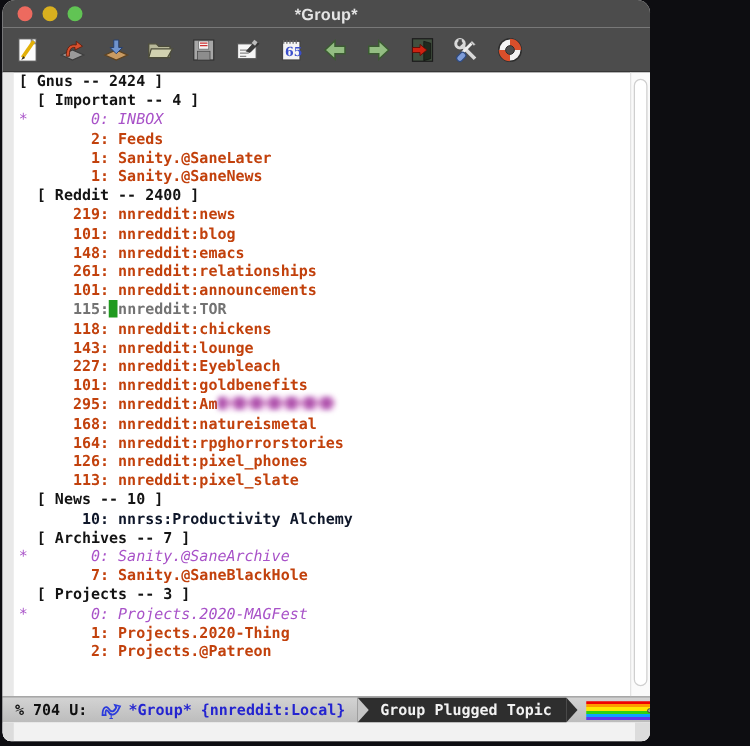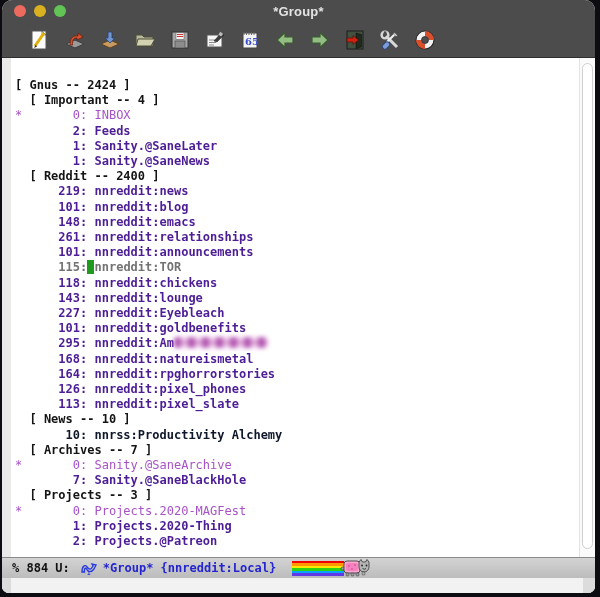--- a/index.html
+++ b/index.html
@@ -1,49 +1,49 @@
 <!DOCTYPE html>
 <html><head>
 <meta charset="utf-8">
 <style>
   * { margin:0; padding:0; box-sizing:border-box; }
   html,body { width:600px; height:597px; overflow:hidden; }
   body { background:#0d0d11; position:relative; font-family:"Liberation Sans", sans-serif; }
 
-  .window { position:absolute; left:2px; top:0; width:593px; height:593px;
+  .window { position:absolute; left:2px; top:0; width:518px; height:593px;
             border-radius:10px 10px 7px 7px; overflow:hidden; background:#fff;
             display:flex; flex-direction:column; }
 
   
   .titlebar { height:22px; background:#4c4c4c; flex:0 0 22px; position:relative;
               display:flex; align-items:center; justify-content:center; }
   .title { color:#e4e4e4; font-size:13px; font-weight:bold; letter-spacing:.2px; }
   .lights { position:absolute; left:12px; top:5px; display:flex; gap:8px; }
   .light { width:12px; height:12px; border-radius:50%; }
   .light.red    { background:#ed6a5f; }
   .light.yellow { background:#d9b01f; }
   .light.green  { background:#61c454; }
 
   
   .toolbar { height:36px; flex:0 0 36px; background:#4c4c4c; border-bottom:1px solid #2f2f2f;
-             display:flex; align-items:center; padding-left:25px; gap:9px; }
+             display:flex; align-items:center; padding-left:8px; gap:9px; }
   .tbtn { width:26px; height:26px; display:flex; align-items:center; justify-content:center;
           background:transparent; border:none; padding:0; cursor:pointer; }
   .tbtn svg { display:block; }
 
   
   .buffer { flex:1 1 auto; display:flex; background:#fff; overflow:hidden; }
   .fringe { flex:0 0 9px; background:#e9e9e9; }
-  .text-area { flex:1 1 auto; padding:20px 0 0 4px;
+  .text-area { flex:1 1 auto; padding:0 0 0 4px;
                font-family:"DejaVu Sans Mono","Liberation Mono",monospace;
                font-size:12px; font-weight:bold; line-height:15.2px; white-space:pre; }
   .line { white-space:pre; }
   .line.topic { color:#141414; }
-  .line.group { color:#4c1d95; }
-  .line.low   { color:#a852c8; font-weight:normal; }
+  .line.group { color:#c2410c; }
+  .line.low   { color:#a852c8; font-weight:normal;font-style:italic; }
   .line.black-group { color:#0f172a; }
   .line.cursor-line { color:#737373; }
   .cursor { background:#1f9a1f; color:#1f9a1f; }
   .smudge { display:inline-block; width:94px; height:11px; vertical-align:-1px; border-radius:3px;
             background:
               linear-gradient(transparent 42%, rgba(150,40,140,.85) 42% 58%, transparent 58%),
               repeating-linear-gradient(90deg, rgba(168,62,168,.8) 0 7px, rgba(226,160,218,.6) 7px 14px);
             filter:blur(2px); }
 
   
@@ -189,28 +189,31 @@
 
   <div class="buffer">
     <div class="fringe"></div>
     <div class="text-area"><div class="line topic">[ Gnus -- 2424 ]</div><div class="line topic">  [ Important -- 4 ]</div><div class="line low">*       0: INBOX</div><div class="line group">        2: Feeds</div><div class="line group">        1: Sanity.@SaneLater</div><div class="line group">        1: Sanity.@SaneNews</div><div class="line topic">  [ Reddit -- 2400 ]</div><div class="line group">      219: nnreddit:news</div><div class="line group">      101: nnreddit:blog</div><div class="line group">      148: nnreddit:emacs</div><div class="line group">      261: nnreddit:relationships</div><div class="line group">      101: nnreddit:announcements</div><div class="line cursor-line">      115:<span class="cursor"> </span>nnreddit:TOR</div><div class="line group">      118: nnreddit:chickens</div><div class="line group">      143: nnreddit:lounge</div><div class="line group">      227: nnreddit:Eyebleach</div><div class="line group">      101: nnreddit:goldbenefits</div><div class="line group">      295: nnreddit:Am<span class="smudge"></span></div><div class="line group">      168: nnreddit:natureismetal</div><div class="line group">      164: nnreddit:rpghorrorstories</div><div class="line group">      126: nnreddit:pixel_phones</div><div class="line group">      113: nnreddit:pixel_slate</div><div class="line topic">  [ News -- 10 ]</div><div class="line black-group">       10: nnrss:Productivity Alchemy</div><div class="line topic">  [ Archives -- 7 ]</div><div class="line low">*       0: Sanity.@SaneArchive</div><div class="line group">        7: Sanity.@SaneBlackHole</div><div class="line topic">  [ Projects -- 3 ]</div><div class="line low">*       0: Projects.2020-MAGFest</div><div class="line group">        1: Projects.2020-Thing</div><div class="line group">        2: Projects.@Patreon</div></div>
     <div class="scrollbar">
       <div class="thumb"></div>
     </div>
   </div>
 
   <div class="modeline">
-    <span class="ml-status">% 884 U:</span>
+    <span class="ml-status">% 704 U:</span>
     <span class="ml-gnu">
       <svg width="18" height="15" viewBox="0 0 18 15">
         <path d="M2 11 C2 5 5 3 7 6 C9 9 11 9 13 5 L12 3 L16 4 L14 8 C11 12 8 11 6.5 8 C5 6 4 8 4.5 11 Z" fill="none" stroke="#2b3bdd" stroke-width="1.4"></path>
         <text x="7" y="14" font-size="6" font-weight="bold" fill="#2b3bdd" font-family="DejaVu Sans Mono, monospace">1</text>
       </svg>
     </span>
     <span class="ml-blue">*Group* {nnreddit:Local}</span>
+    <div class="seg-dark">
+      <span>Group Plugged Topic</span>
+    </div>
     <div class="nyan">
       <div class="rainbow"></div>
       <svg class="cat" width="30" height="19" viewBox="0 0 30 19">
         <rect x="1" y="8" width="5" height="3" rx="1.5" fill="#9e9e9e" stroke="#333" stroke-width=".6"></rect>
         <rect x="4" y="2" width="16" height="12" rx="3" fill="#f8aad2" stroke="#333" stroke-width=".8"></rect>
         <rect x="6" y="4" width="12" height="8" rx="2" fill="#f582be"></rect>
         <circle cx="9" cy="7" r=".9" fill="#d9569e"></circle>
         <circle cx="12" cy="10" r=".9" fill="#d9569e"></circle>
         <circle cx="15" cy="6" r=".9" fill="#d9569e"></circle>
         <path d="M19 3 L21 0.5 L22.5 3 L25.5 3 L27 0.5 L29 3 L29 8 A5 5 0 0 1 19 8 Z" fill="#b5b5b5" stroke="#333" stroke-width=".8"></path>

